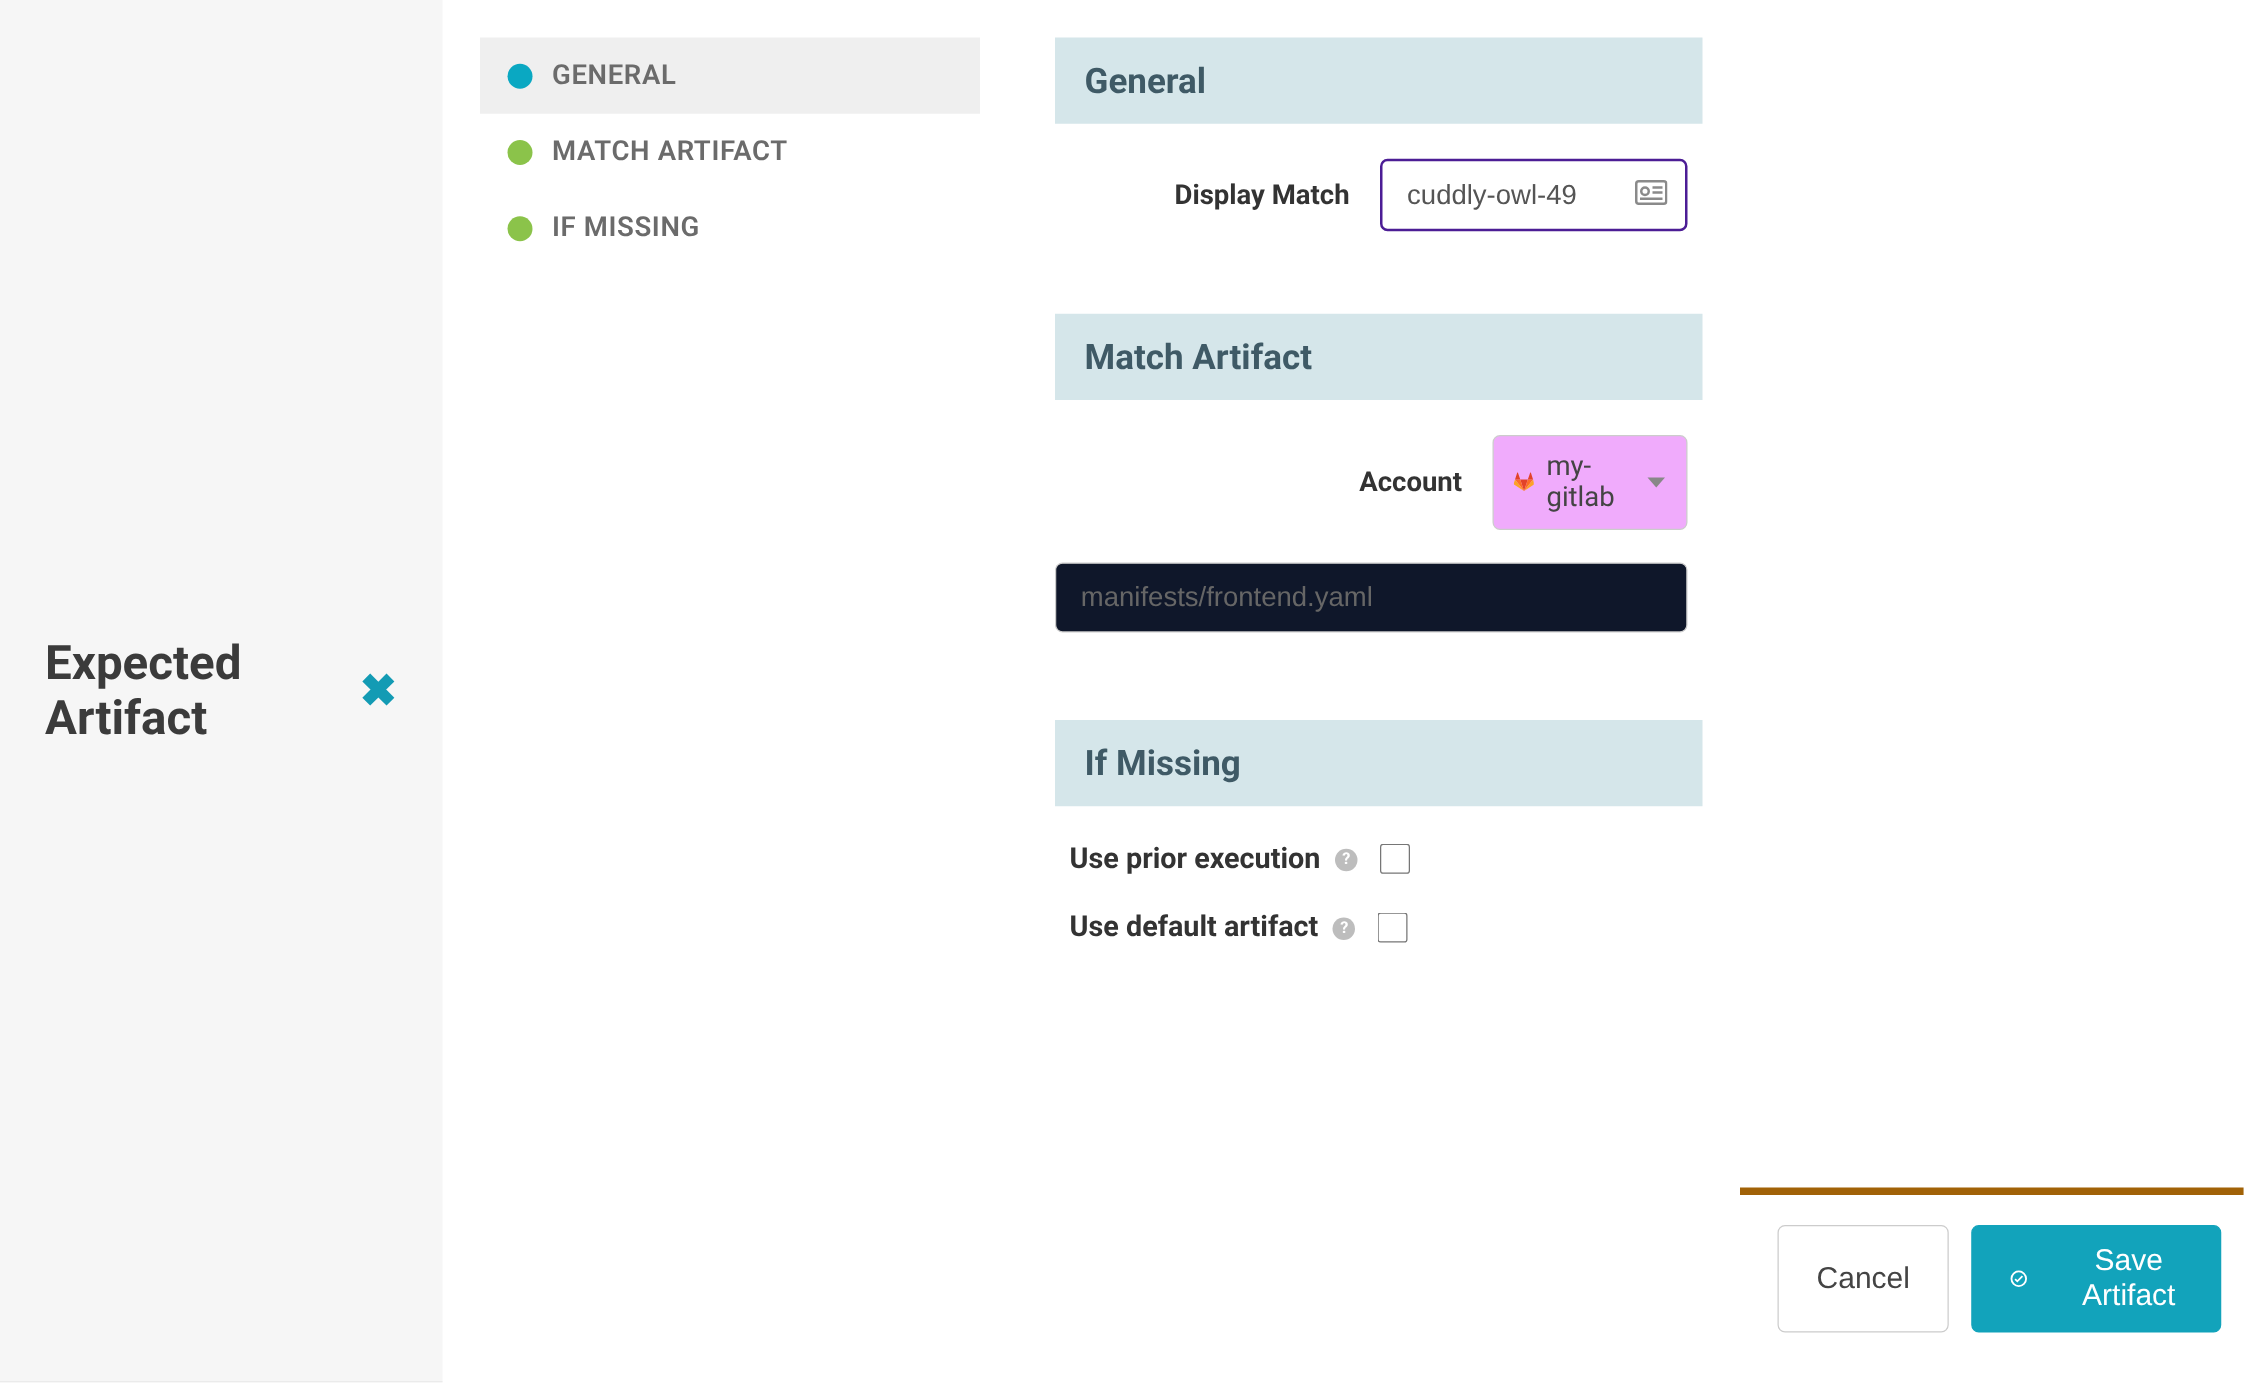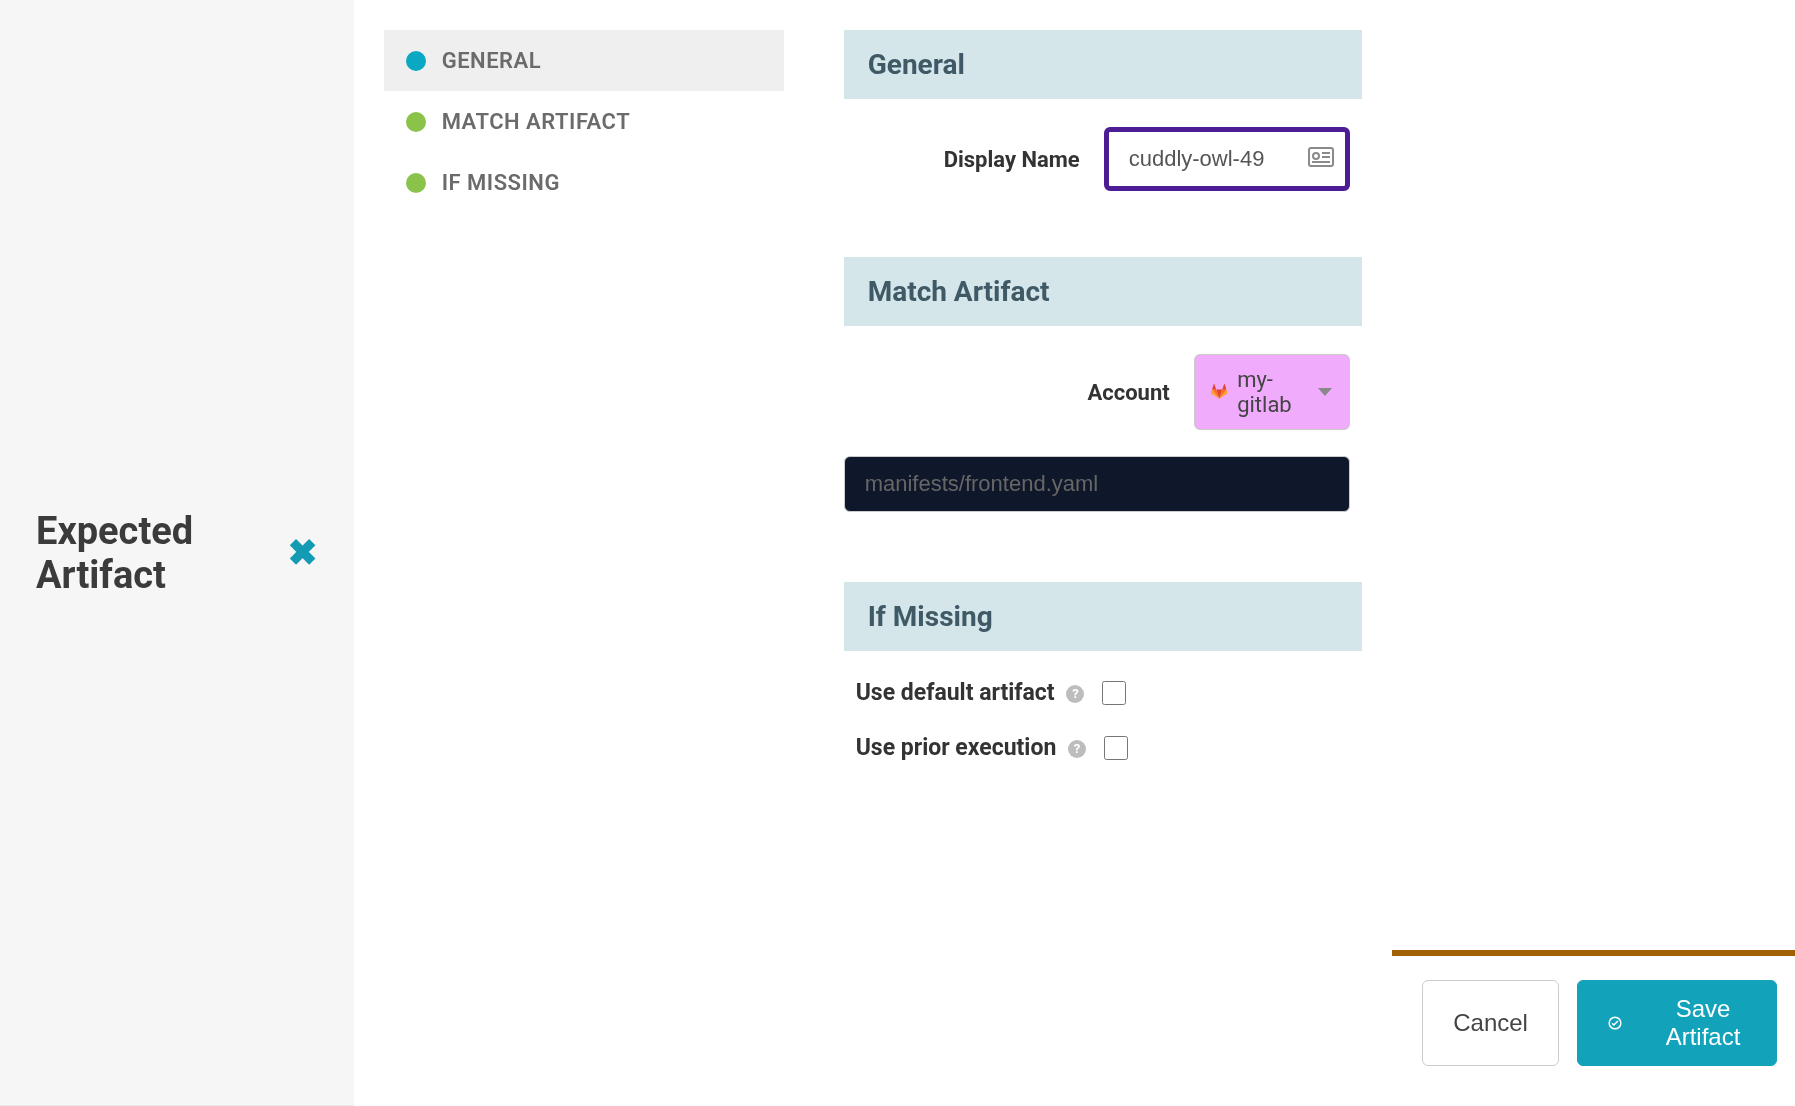--- a/index.html
+++ b/index.html
@@ -116,21 +116,21 @@
     vertical-align: middle;
   }
   .input-wrap {
     flex: 1;
     position: relative;
   }
   .text-input {
     width: 100%;
     padding: 14px 50px 14px 20px;
     font-size: 22px;
-    border: 5px solid #4c1d95;
+    border: 2px solid #4c1d95;
     border-radius: 6px;
     color: #555;
     background: #fff;
   }
   .input-icon-right {
     position: absolute;
     right: 16px;
     top: 50%;
     transform: translateY(-50%);
     color: #8a8a8a;
@@ -253,21 +253,21 @@
       <div class="sidebar-item">
         <span class="sidebar-dot dot-green"></span>
         <span>IF MISSING</span>
       </div>
     </div>
 
     <div class="main">
 
       <div class="section-header">General</div>
       <div class="form-row">
-        <label class="form-label">Display Name</label>
+        <label class="form-label">Display Match</label>
         <div class="input-wrap">
           <input type="text" class="text-input" value="cuddly-owl-49" style="">
           <span class="input-icon-right">
             <svg width="26" height="20" viewBox="0 0 26 20" fill="none" stroke="currentColor" stroke-width="2">
               <rect x="1" y="1" width="24" height="18" rx="2"></rect>
               <circle cx="8" cy="9" r="3"></circle>
               <line x1="14" y1="6" x2="22" y2="6"></line>
               <line x1="14" y1="10" x2="22" y2="10"></line>
               <line x1="4" y1="15" x2="22" y2="15"></line>
             </svg>
@@ -301,28 +301,28 @@
           <input type="text" class="filepath-input" value="manifests/frontend.yaml" style="">
         </div>
       </div>
 
       <div class="section-gap"></div>
 
       <div class="section-header">If Missing</div>
       <div class="ifmissing-section">
         <div class="checkbox-row">
           <span class="checkbox-label">
-            <span>Use default artifact</span>
+            <span>Use prior execution</span>
             <span class="help-icon">?</span>
           </span>
           <input type="checkbox" class="checkbox" style="">
         </div>
         <div class="checkbox-row">
           <span class="checkbox-label">
-            <span>Use prior execution</span>
+            <span>Use default artifact</span>
             <span class="help-icon">?</span>
           </span>
           <input type="checkbox" class="checkbox" style="">
         </div>
       </div>
 
     </div>
   </div>
 
   <div class="modal-footer">

